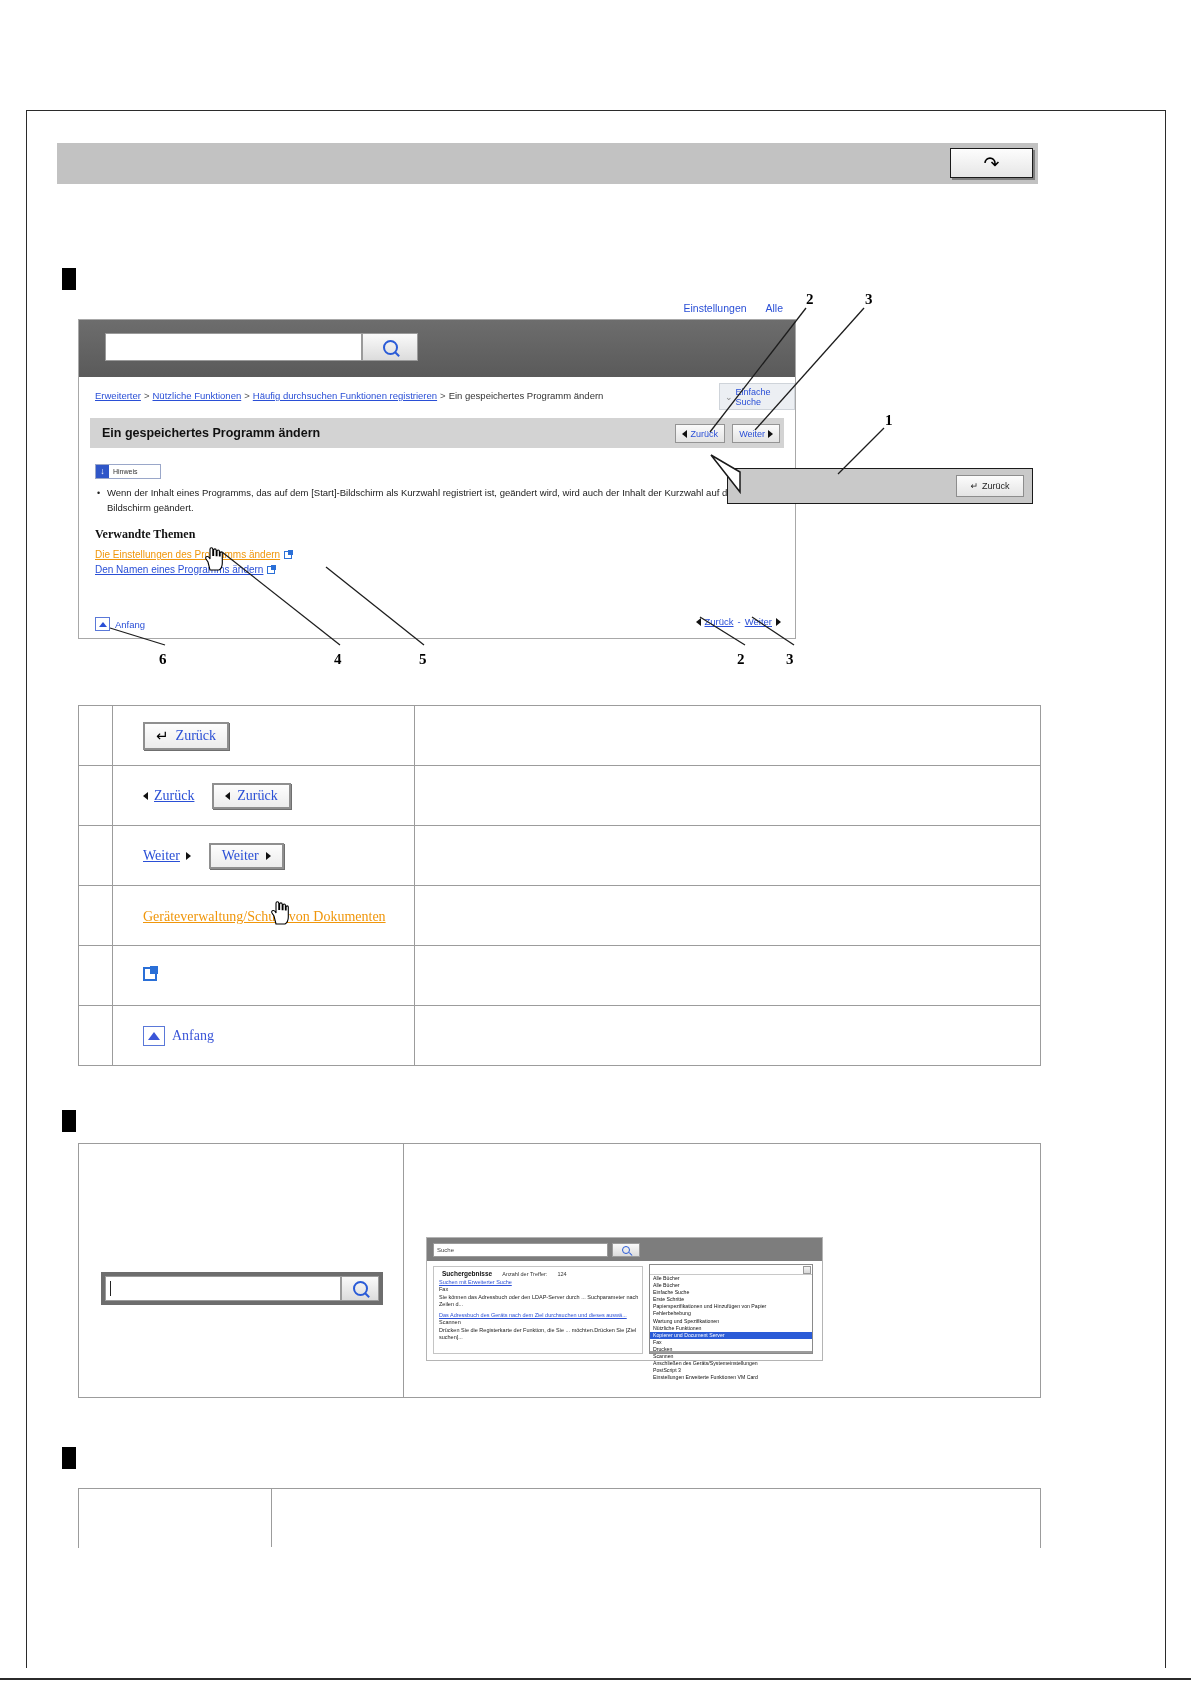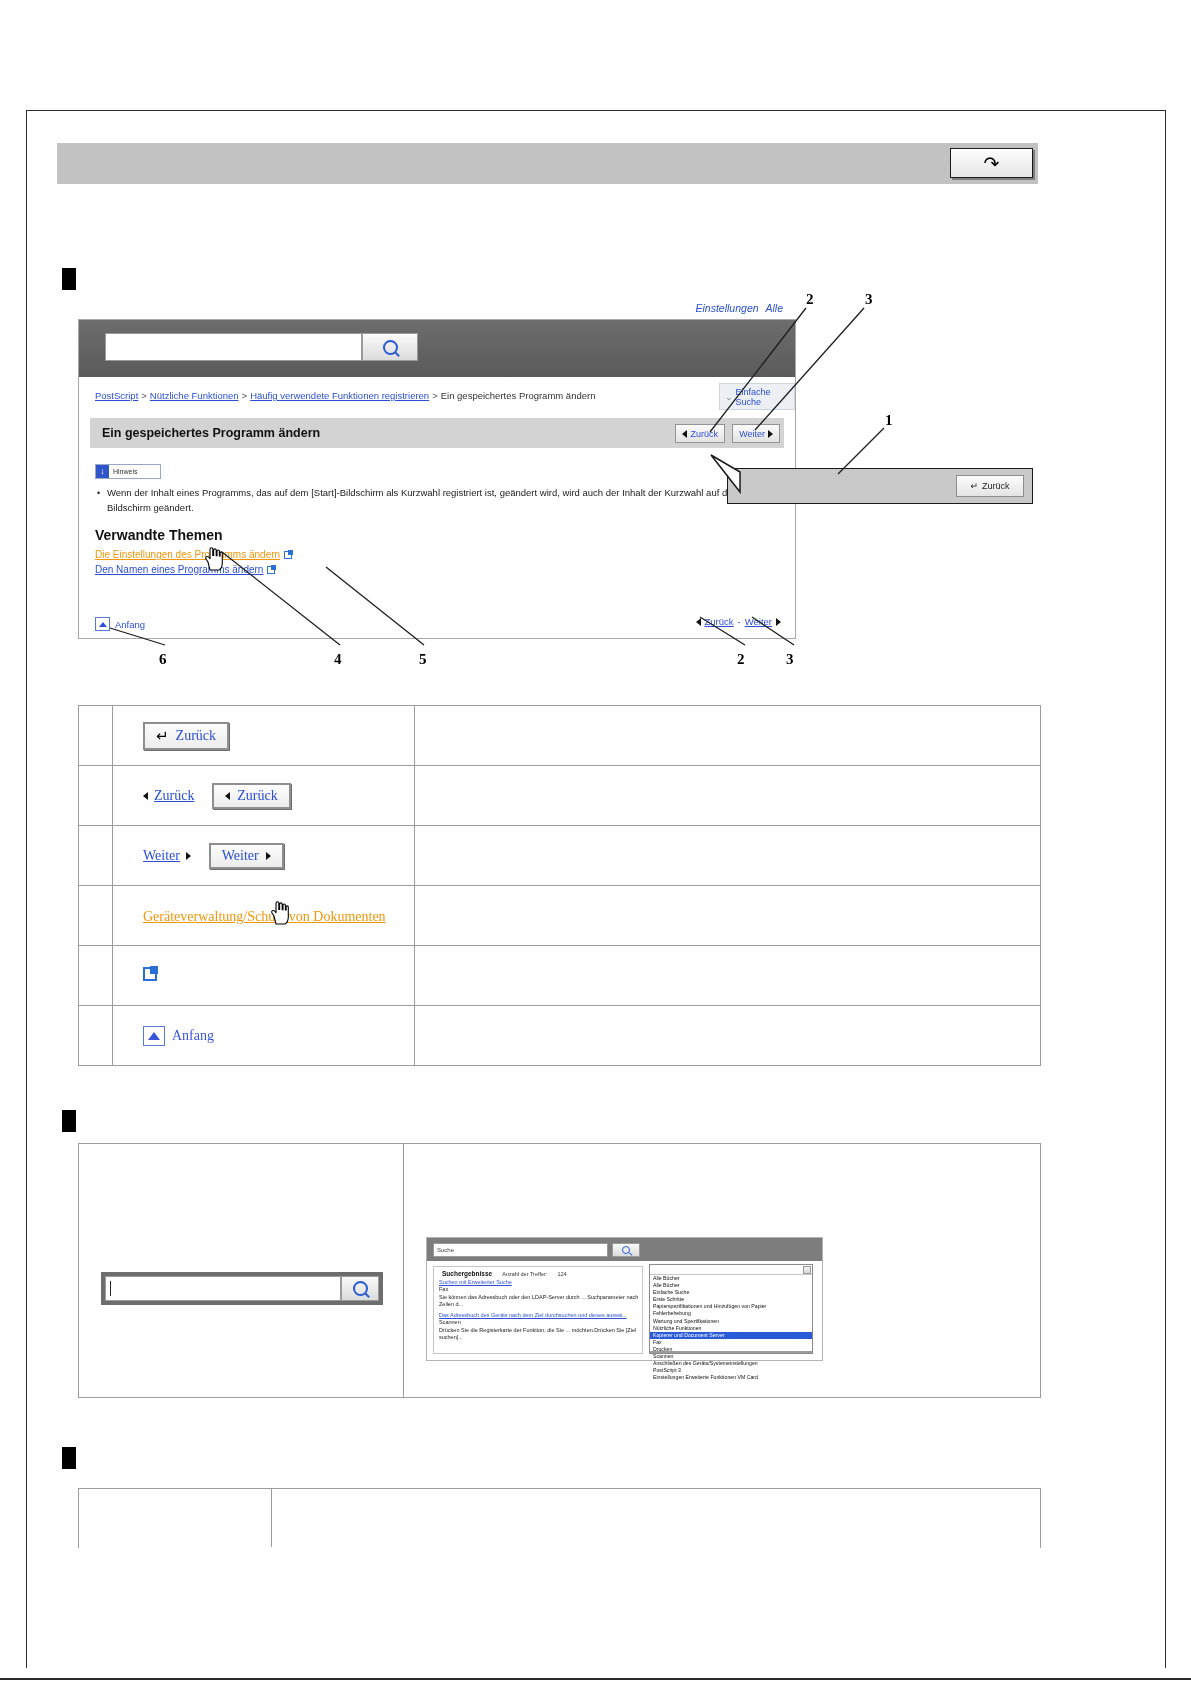--- a/index.html
+++ b/index.html
@@ -37,21 +37,21 @@
 
   
   .app-shot{
     position:absolute;left:78px;top:319px;width:718px;height:320px;
     background:#fff;border:1px solid #a8a8a8;box-sizing:border-box;
   }
   .app-toplinks{
     position:absolute;right:12px;top:-18px;font-size:10.5px;color:#2a4fd6;
     white-space:nowrap;
   }
-  .app-toplinks span{margin-left:4px;font-style:italic;}
+  .app-toplinks span{margin-left:16px;}
   .app-searchbar{
     position:absolute;left:0;top:0;width:716px;height:57px;
     background:linear-gradient(#6d6d6d,#5a5a5a);
   }
   .app-searchfield{
     position:absolute;left:26px;top:13px;width:257px;height:28px;
     background:#fff;border:1px solid #9a9a9a;box-sizing:border-box;
   }
   .app-searchbtn{
     position:absolute;left:283px;top:13px;width:56px;height:28px;
@@ -100,21 +100,21 @@
     border:1px solid #9aa7c9;background:#fff;box-sizing:border-box;
     display:flex;align-items:center;
   }
   .hint-badge .sq{width:13px;height:13px;background:#2f56c8;color:#fff;font-size:9px;
     display:flex;align-items:center;justify-content:center;line-height:1;}
   .hint-badge .tx{font-size:7px;margin-left:4px;color:#333;}
   .note-li{
     position:absolute;left:28px;top:166px;width:700px;font-size:9.5px;color:#222;line-height:1.55;
   }
   .note-li .dot{position:absolute;left:-10px;top:1px;font-size:9px;}
-  .rel-head{position:absolute;left:16px;top:207px;font-size:14px;font-weight:bold;color:#111;}
+  .rel-head{position:absolute;left:16px;top:207px;font-size:12px;font-weight:bold;color:#111;font-family:Liberation Serif, serif;}
   .rel-link{position:absolute;left:16px;font-size:10px;text-decoration:underline;white-space:nowrap;}
   .rel-link.l1{top:229px;color:#f0960a;}
   .rel-link.l2{top:244px;color:#2a4fd6;}
   .ext-ico{
     display:inline-block;width:9px;height:9px;margin-left:4px;vertical-align:-1px;
     position:relative;
   }
   .ext-ico::before{content:"";position:absolute;left:0;bottom:0;width:6px;height:6px;border:1.4px solid #2a6fd7;}
   .ext-ico::after{content:"";position:absolute;right:0;top:0;width:5px;height:5px;background:#2a6fd7;}
   .anfang{
@@ -258,21 +258,21 @@
       <span class="mag"></span>
     </div>
   </div>
 
   <div class="easy-search">
     <span class="chev">⌄</span>
     <span>Einfache Suche</span>
   </div>
 
   <div class="breadcrumb">
-    <a>PostScript</a><span class="sep">&gt;</span><a>Nützliche Funktionen</a><span class="sep">&gt;</span><a>Häufig verwendete Funktionen registrieren</a><span class="sep">&gt;</span><span>Ein gespeichertes Programm ändern</span>
+    <a>Erweiterter</a><span class="sep">&gt;</span><a>Nützliche Funktionen</a><span class="sep">&gt;</span><a>Häufig durchsuchen Funktionen registrieren</a><span class="sep">&gt;</span><span>Ein gespeichertes Programm ändern</span>
   </div>
 
   <div class="page-head">
     <span class="h-title">Ein gespeichertes Programm ändern</span>
   </div>
   <div class="navbtn nav-back">
     <span class="tri-l"></span>
     <span>Zurück</span>
   </div>
   <div class="navbtn nav-next">

